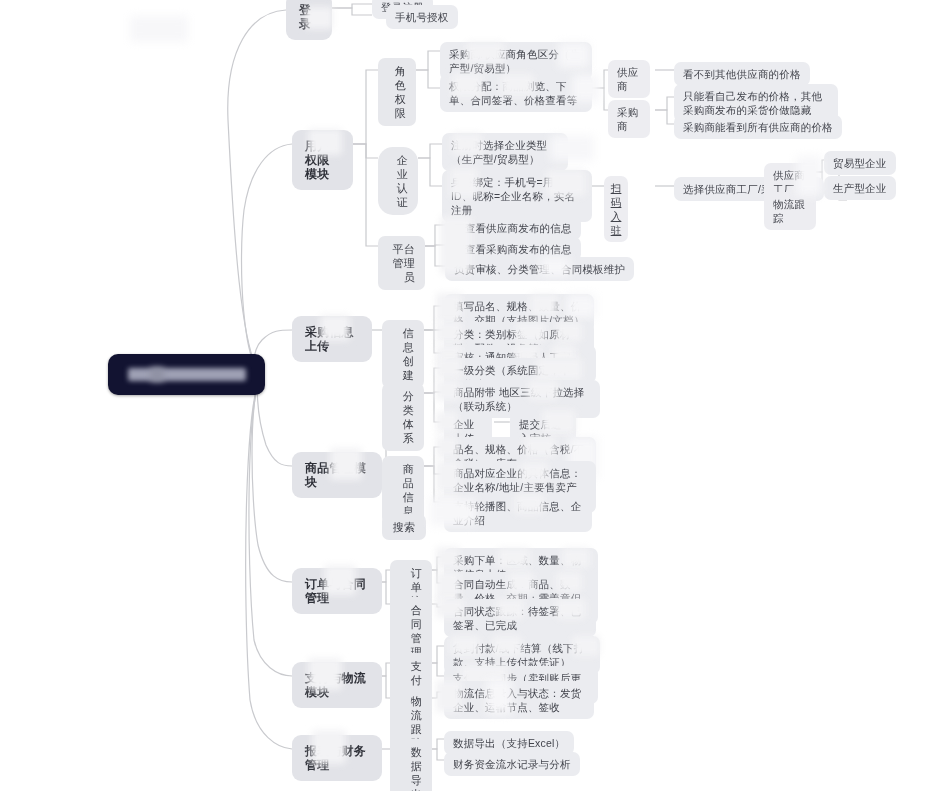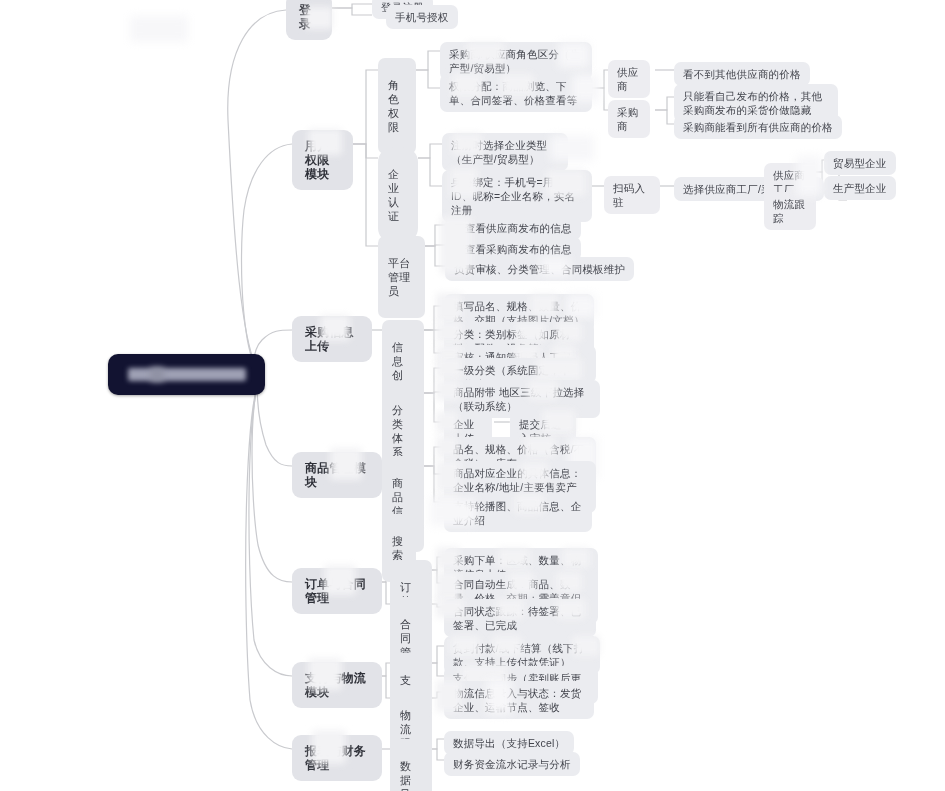--- a/index.html
+++ b/index.html
@@ -51,22 +51,23 @@
     font-size: 12px;
     font-weight: bold;
     padding: 9px 13px;
     border-radius: 9px;
     justify-content: center;
   }
   .node.lvl2 {
     background: #e7e8ec;
     color: #3a3c44;
     font-size: 11px;
-    padding: 20px 10px;
+    padding: 6px 10px;
     justify-content: center;
+    text-align: right;
   }
   .node.lvl3 {
     background: #ebecf0;
     color: #42444c;
     font-size: 10.5px;
     padding: 5px 9px;
   }
   .node.lvl4 {
     background: #ededf1;
     color: #42444c;
@@ -232,21 +233,21 @@
   </div>
   <div class="blurmask" style="left:452px; top:133px; width:30px; height:22px;"></div>
   <div class="blurmask soft" style="left:550px; top:135px; width:44px; height:26px;"></div>
 
   <div class="node lvl3" style="left:442px; top:170px; width:150px;">
     <span>身份绑定：手机号=用户ID、昵称=企业名称，实名注册</span>
   </div>
   <div class="blurmask" style="left:450px; top:168px; width:28px; height:30px;"></div>
   <div class="blurmask" style="left:546px; top:170px; width:40px; height:26px;"></div>
 
-  <div class="node lvl4" style="left:604px; top:176px; width:56px;">
+  <div class="node lvl4" style="left:604px; top:176px; width:24px;text-decoration:underline;">
     <span>扫码入驻</span>
   </div>
   <div class="node lvl3" style="left:674px; top:177px;">
     <span>选择供应商工厂/采购端工厂</span>
   </div>
 
   <div class="node lvl4" style="left:764px; top:163px; width:52px;">
     <span>供应商工厂</span>
   </div>
   <div class="node lvl3" style="left:824px; top:151px;justify-content:center;">
@@ -348,21 +349,21 @@
   </div>
   <div class="blurmask" style="left:436px; top:460px; width:24px; height:32px;"></div>
   <div class="blurmask" style="left:520px; top:462px; width:28px; height:20px;"></div>
 
   <div class="node lvl3" style="left:444px; top:494px; width:148px;">
     <span>支持轮播图、商品信息、企业介绍</span>
   </div>
   <div class="blurmask" style="left:436px; top:493px; width:22px; height:22px;"></div>
   <div class="blurmask" style="left:514px; top:494px; width:30px; height:20px;"></div>
 
-  <div class="node lvl2" style="left:382px; top:514px; width:34px;">
+  <div class="node lvl2" style="left:382px; top:514px; width:44px;">
     <span>搜索</span>
   </div>
   <div class="blurmask soft" style="left:430px; top:498px; width:46px; height:28px;"></div>
 
   <div class="node lvl1" style="left:292px; top:568px; width:90px;">
     <span>订单与合同管理</span>
   </div>
   <div class="blurmask" style="left:324px; top:565px; width:32px; height:30px;"></div>
 
   <div class="node lvl2" style="left:390px; top:560px; width:42px;">

